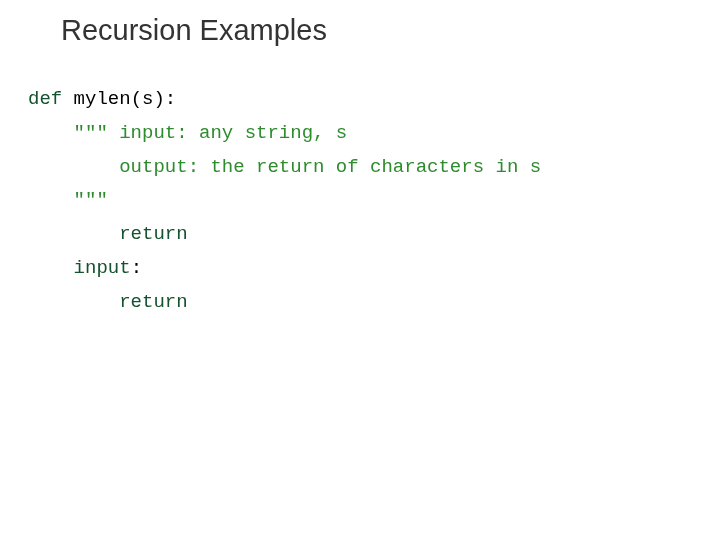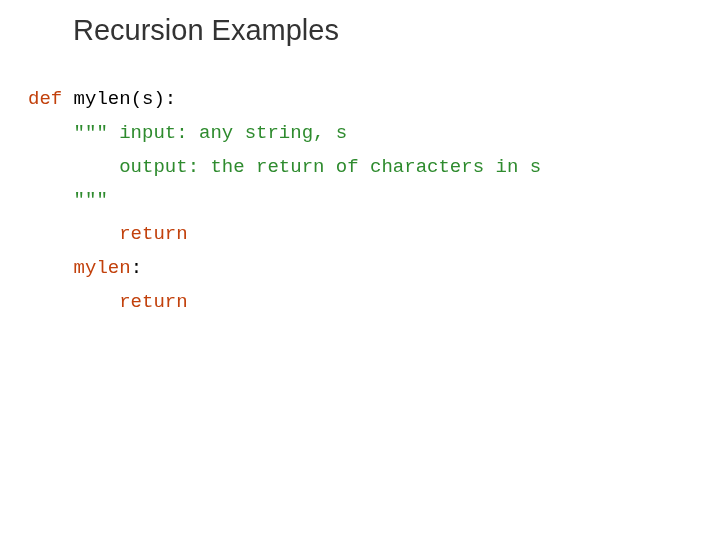--- a/index.html
+++ b/index.html
@@ -13,44 +13,43 @@
       background: #ffffff;
       font-family: "Courier New", Courier, monospace;
       overflow: hidden;
     }
     .slide-title {
       font-family: Verdana, Geneva, sans-serif;
       font-size: 29px;
       color: #333333;
       padding: 14px 0 0 61px;
       font-weight: 400;
-      margin-left: 12px;
     }
     .code-block {
       padding: 36px 0 0 28px;
       font-size: 19px;
       line-height: 1.78;
       color: #000;
     }
     .line {
       white-space: pre;
     }
     .kw {
-      color: #c2410c;
+      color: #14532d;
     }
     .doc {
       color: #2e8b2e;
     }
   </style>
 </head>
 <body>
 
 <div class="slide-title">Recursion Examples</div>
 
 <div class="code-block">
   <div class="line"><span class="kw">def</span><span> mylen(s):</span></div>
   <div class="line"><span class="doc">    """ input: any string, s</span></div>
   <div class="line"><span class="doc">        output: the return of characters in s</span></div>
   <div class="line"><span class="doc">    """</span></div>
   <div class="line"><span>        </span><span class="kw">return</span></div>
-  <div class="line"><span>    </span><span class="kw">mylen</span><span>:</span></div>
+  <div class="line"><span>    </span><span class="kw">input</span><span>:</span></div>
   <div class="line"><span>        </span><span class="kw">return</span></div>
 </div>
 
 </body></html>

